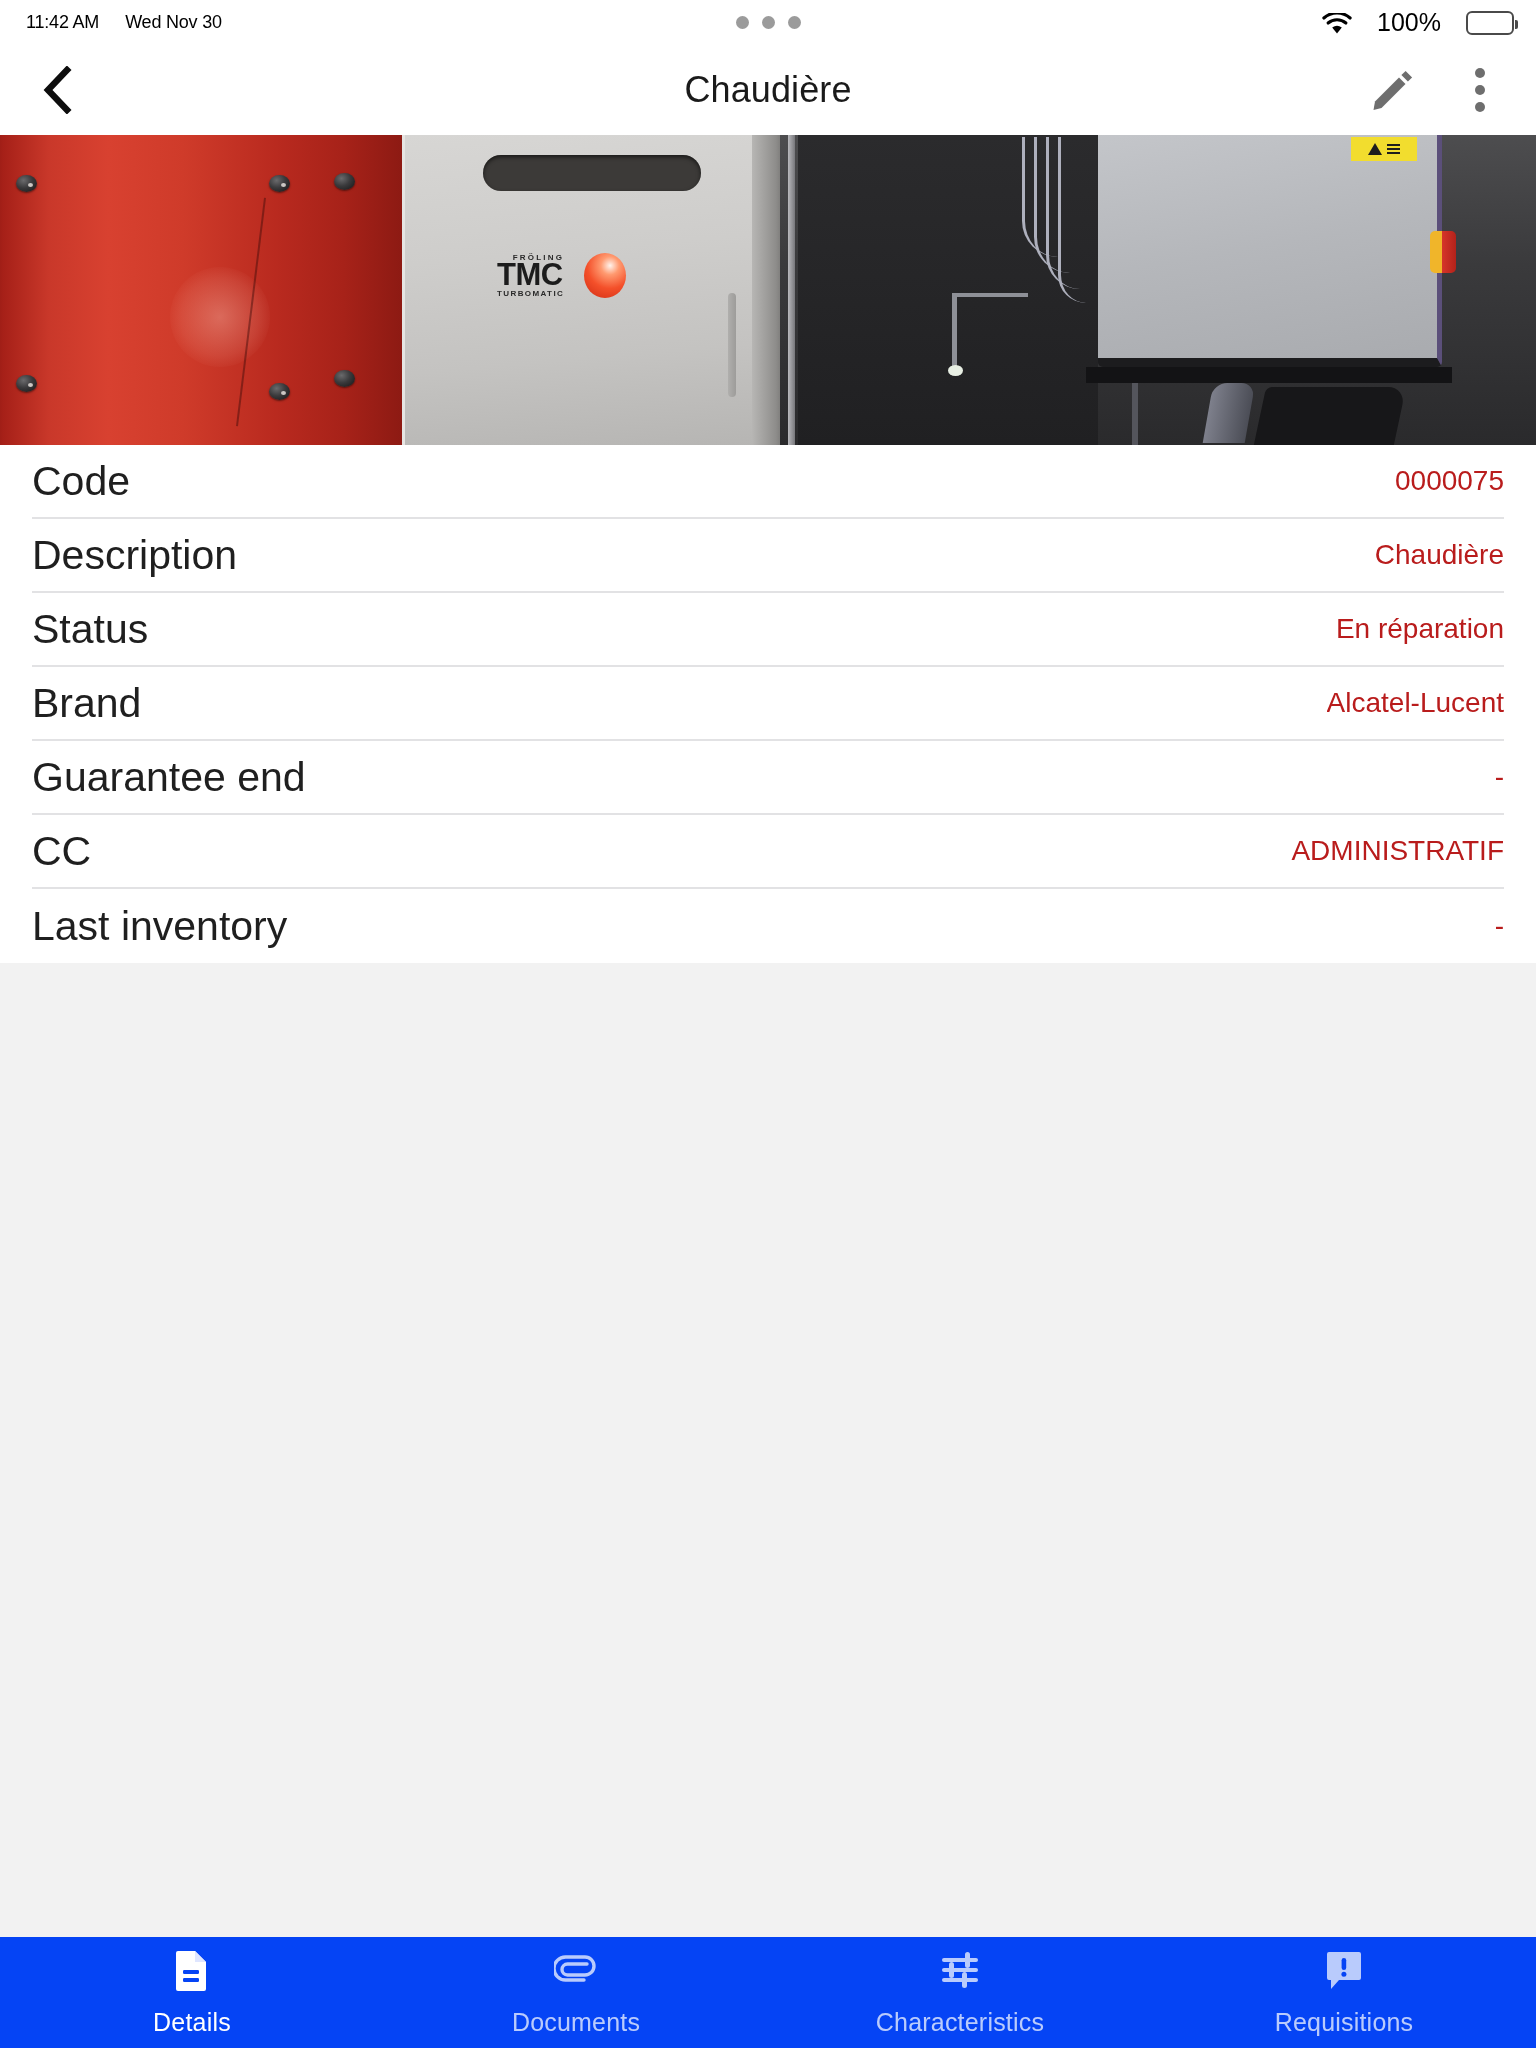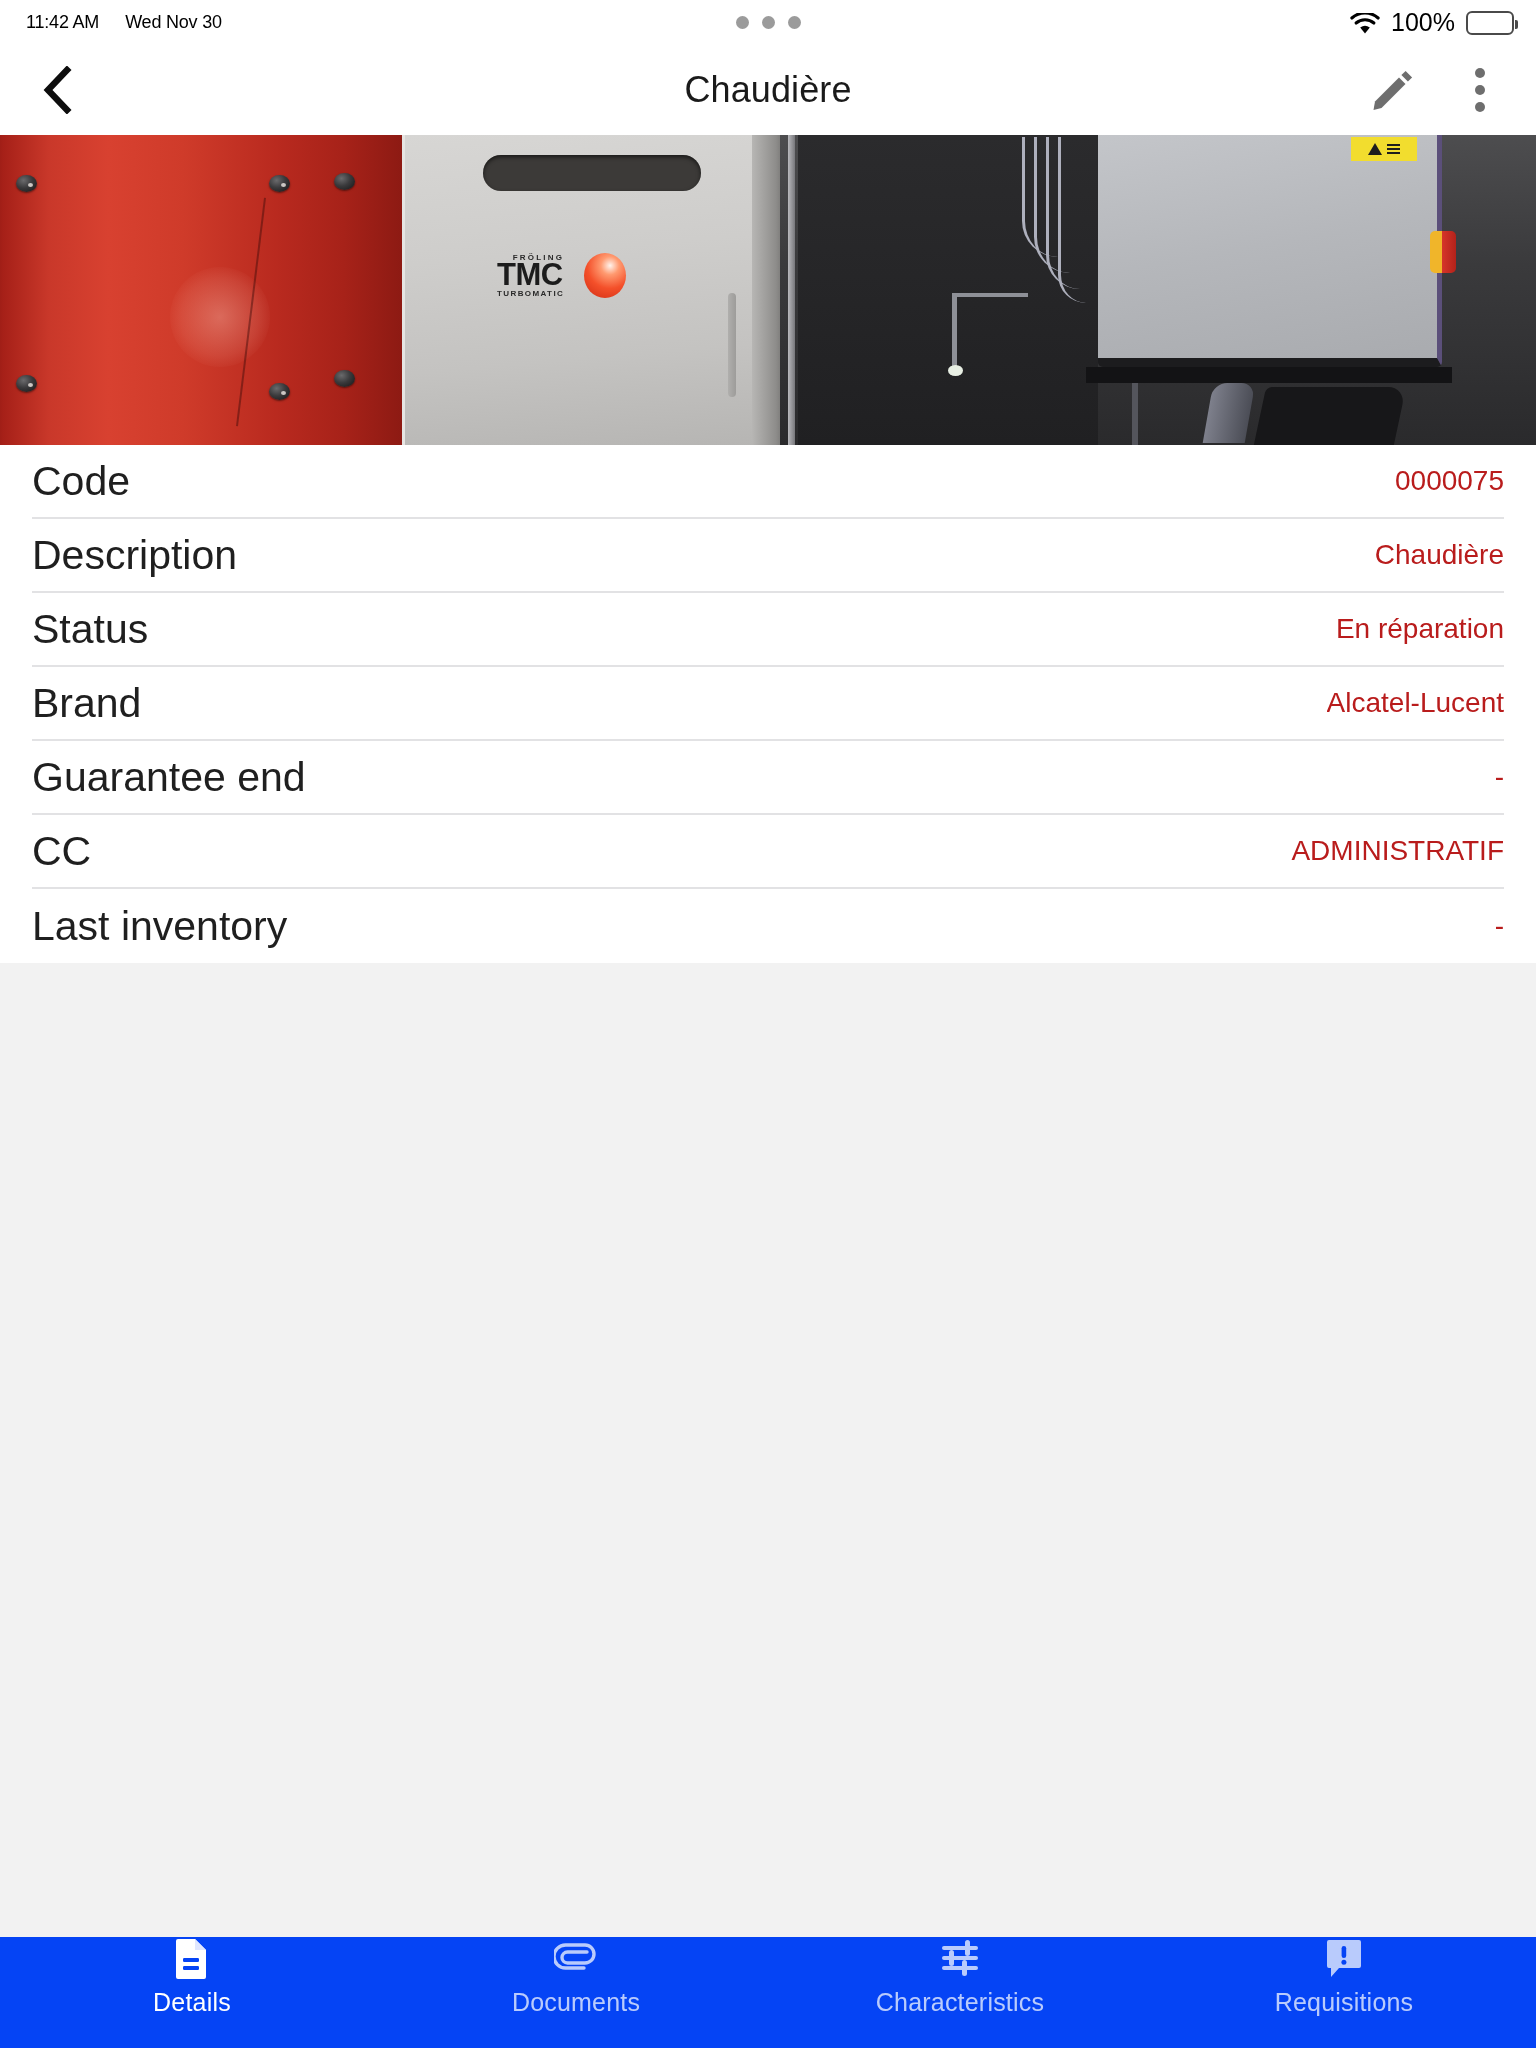--- a/index.html
+++ b/index.html
@@ -53,21 +53,21 @@
   .dots-indicator i {
     display: block;
     width: 13px; height: 13px;
     border-radius: 50%;
     background: #9b9b9b;
   }
   .status-right {
     margin-left: auto;
     display: flex;
     align-items: center;
-    gap: 11px;
+    gap: 25px;
     font-size: 25px;
   }
   .wifi-icon { display: block; width: 30px; height: 22px; }
   .battery {
     width: 48px; height: 24px;
     border: 2.5px solid #4a4a4a;
     border-radius: 6px;
     position: relative;
     padding: 2.5px;
   }
@@ -358,21 +358,22 @@
     height: 111px;
     background: #0544f5;
     display: flex;
     align-items: stretch;
   }
   .tab-item {
     flex: 1 1 20%;
     display: flex;
     flex-direction: column;
     align-items: center;
-    gap: 9px;
+    justify-content: center;
+    gap: 17px;
     cursor: pointer;
     opacity: 0.72;
   }
   .tab-item.active { opacity: 1; }
   .tab-icon {
     height: 42px;
     display: flex; align-items: center; justify-content: center;
   }
   .tab-label {
     font-size: 25px;

